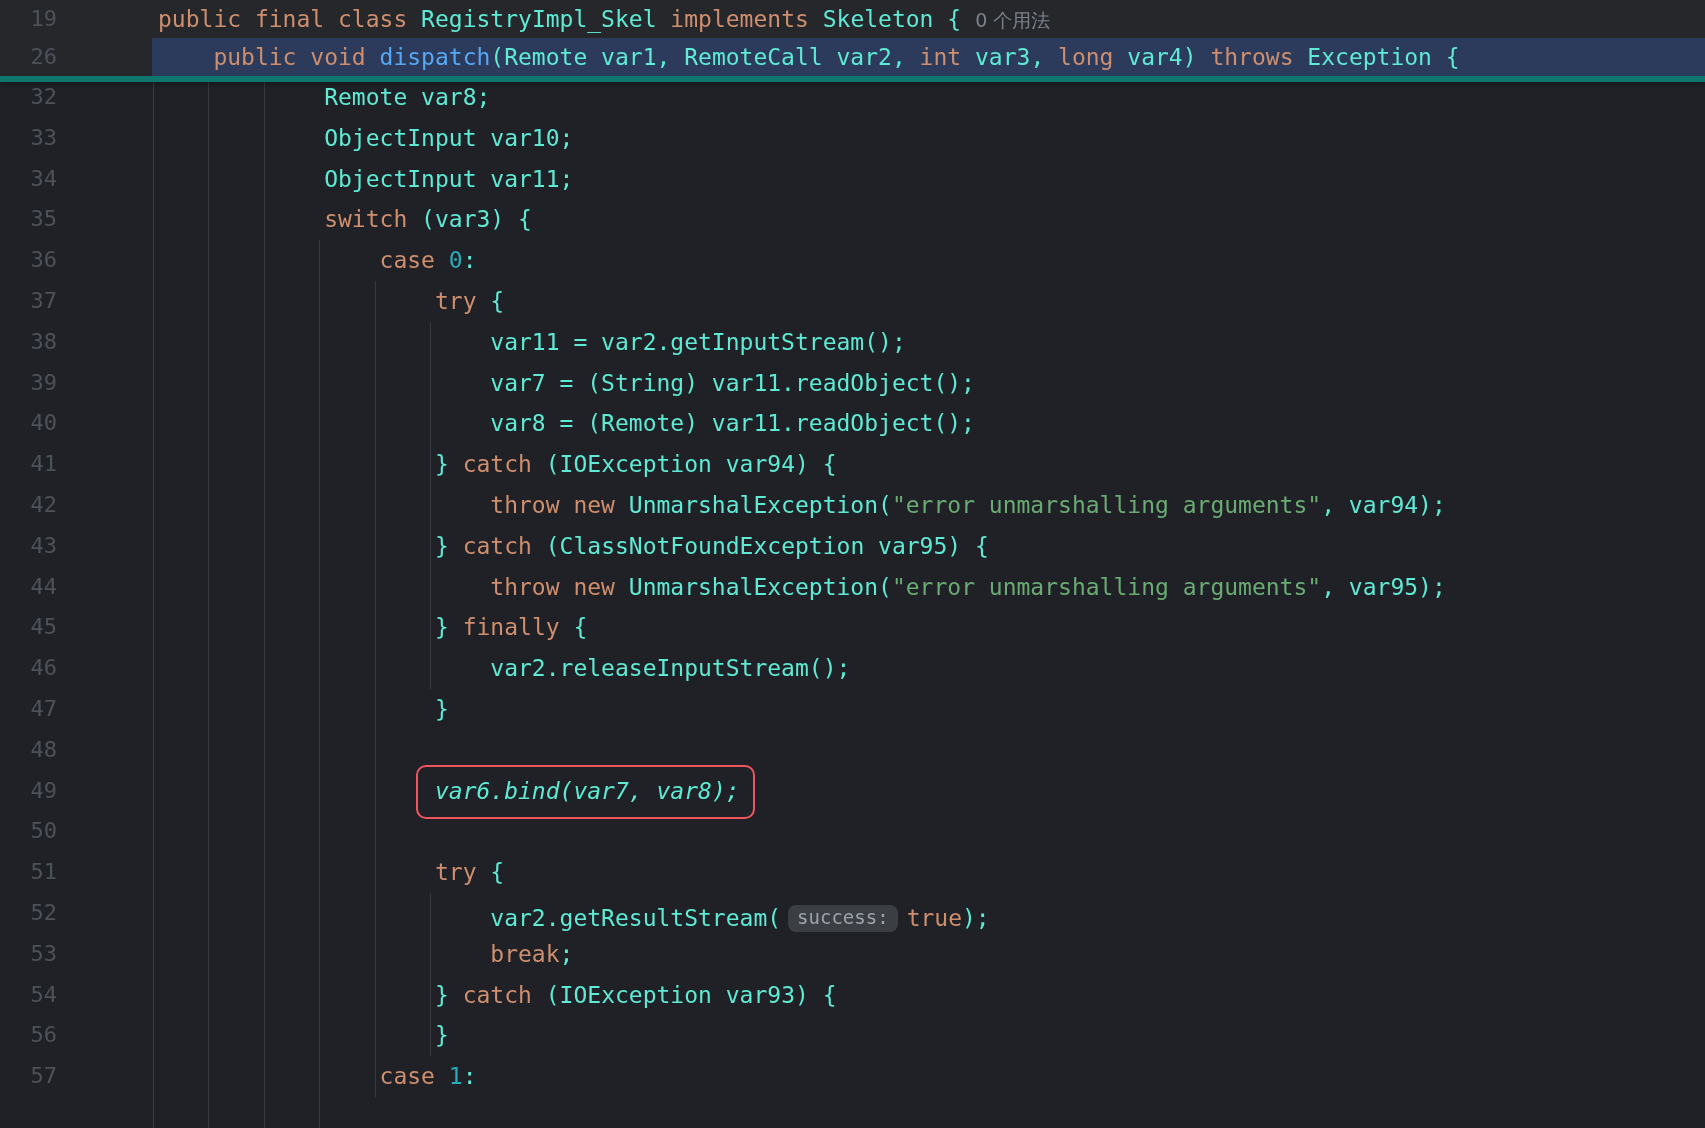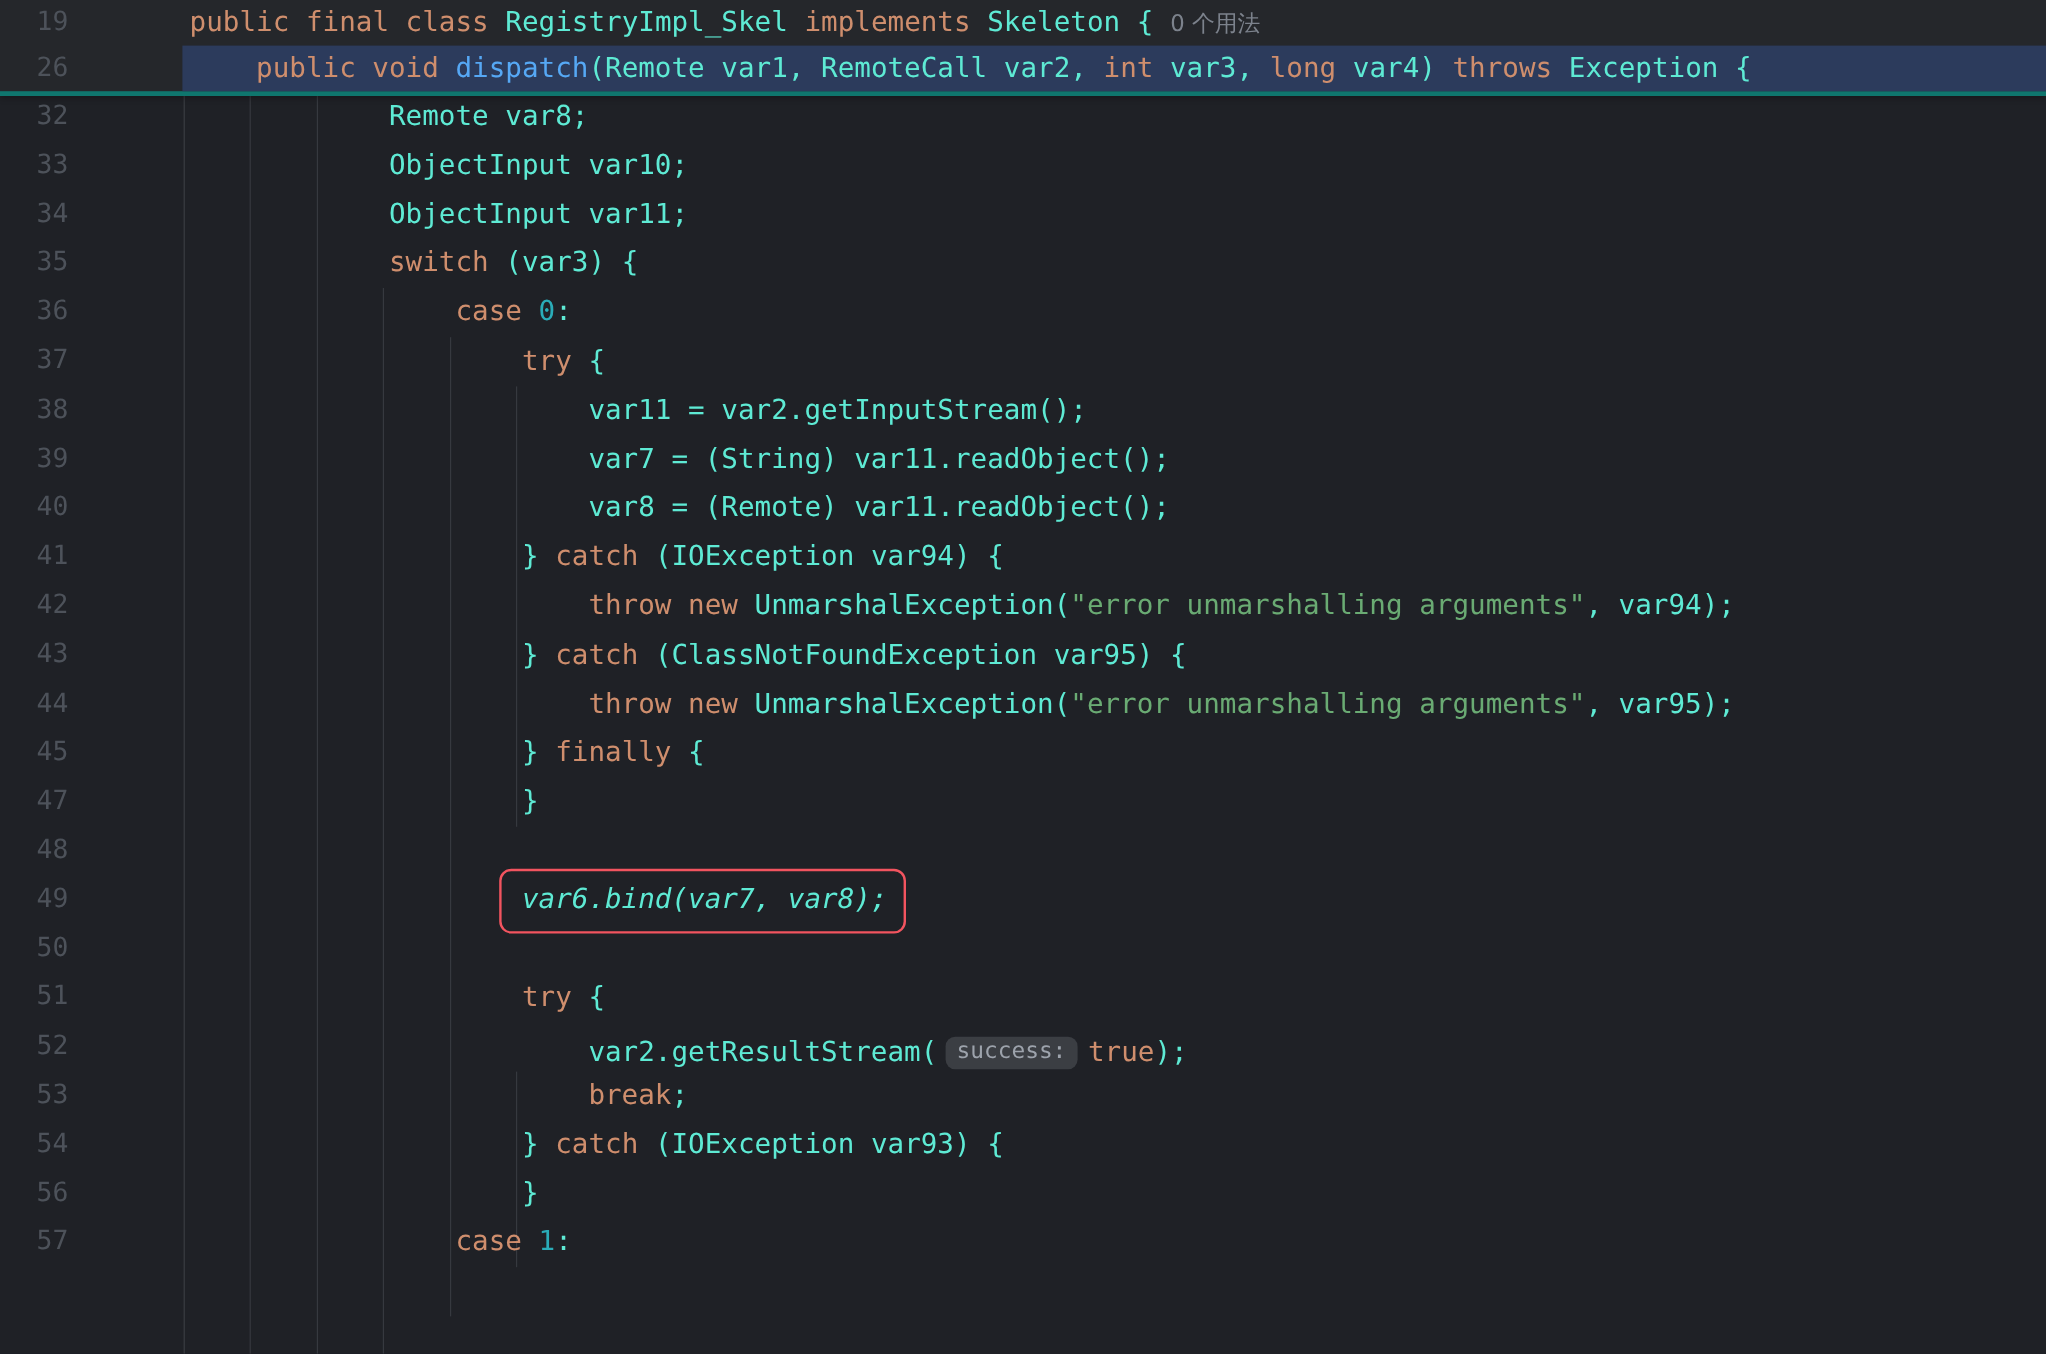--- a/index.html
+++ b/index.html
@@ -7,21 +7,21 @@
   #editor{position:absolute;inset:0;width:1705px;height:1128px;}
 
   
   .row{display:flex;height:40.8px;line-height:40.8px;font-size:23px;position:relative;}
   .ln{flex:0 0 152px;box-sizing:border-box;text-align:right;padding-right:95px;
       color:#4d525a;font-size:22px;}
   .code{flex:1;white-space:pre;color:#bcbec4;box-sizing:border-box;padding-left:6px;}
 
   
   #sticky-panel{position:absolute;top:0;left:0;right:0;height:76px;background:#25272b;
-      border-bottom:4px solid #0f766e;box-shadow:0 2px 5px rgba(0,0,0,.3);z-index:6;}
+      border-bottom:6px solid #0f766e;box-shadow:0 2px 5px rgba(0,0,0,.3);z-index:6;}
   #sticky-panel .row{height:38px;line-height:38px;}
   #sticky-panel .row.hl .code{background:#2c3b5c;}
 
   
   #editor-lines{position:absolute;top:77px;left:0;right:0;z-index:2;}
 
   
   .tok-k{color:#cf8e6d;}
   .tok-p{color:#5eead4;}
   .tok-f{color:#56a8f5;}
@@ -106,20 +106,24 @@
       </div>
       <div class="row">
         <span class="ln">44</span>
         <span class="code" style="padding-left: 338.328px;"><span class="tok-k">throw new</span><span class="tok-p"> UnmarshalException(</span><span class="tok-s">"error unmarshalling arguments"</span><span class="tok-p">, var95);</span></span>
       </div>
       <div class="row">
         <span class="ln">45</span>
         <span class="code" style="padding-left: 282.94px;"><span class="tok-p">} </span><span class="tok-k">finally</span><span class="tok-p"> {</span></span>
       </div>
       <div class="row">
+        <span class="ln">46</span>
+        <span class="code" style="padding-left: 338.328px;"><span class="tok-p">var2.releaseInputStream();</span></span>
+      </div>
+      <div class="row">
         <span class="ln">47</span>
         <span class="code" style="padding-left: 282.94px;"><span class="tok-p">}</span></span>
       </div>
       <div class="row">
         <span class="ln">48</span>
         <span class="code" style="padding-left: 6px;"></span>
       </div>
       <div class="row">
         <span class="ln">49</span>
         <span class="code" style="padding-left: 282.94px; font-style: italic;"><span class="error-box"><span class="tok-p">var6.bind(var7, var8);</span></span></span>

